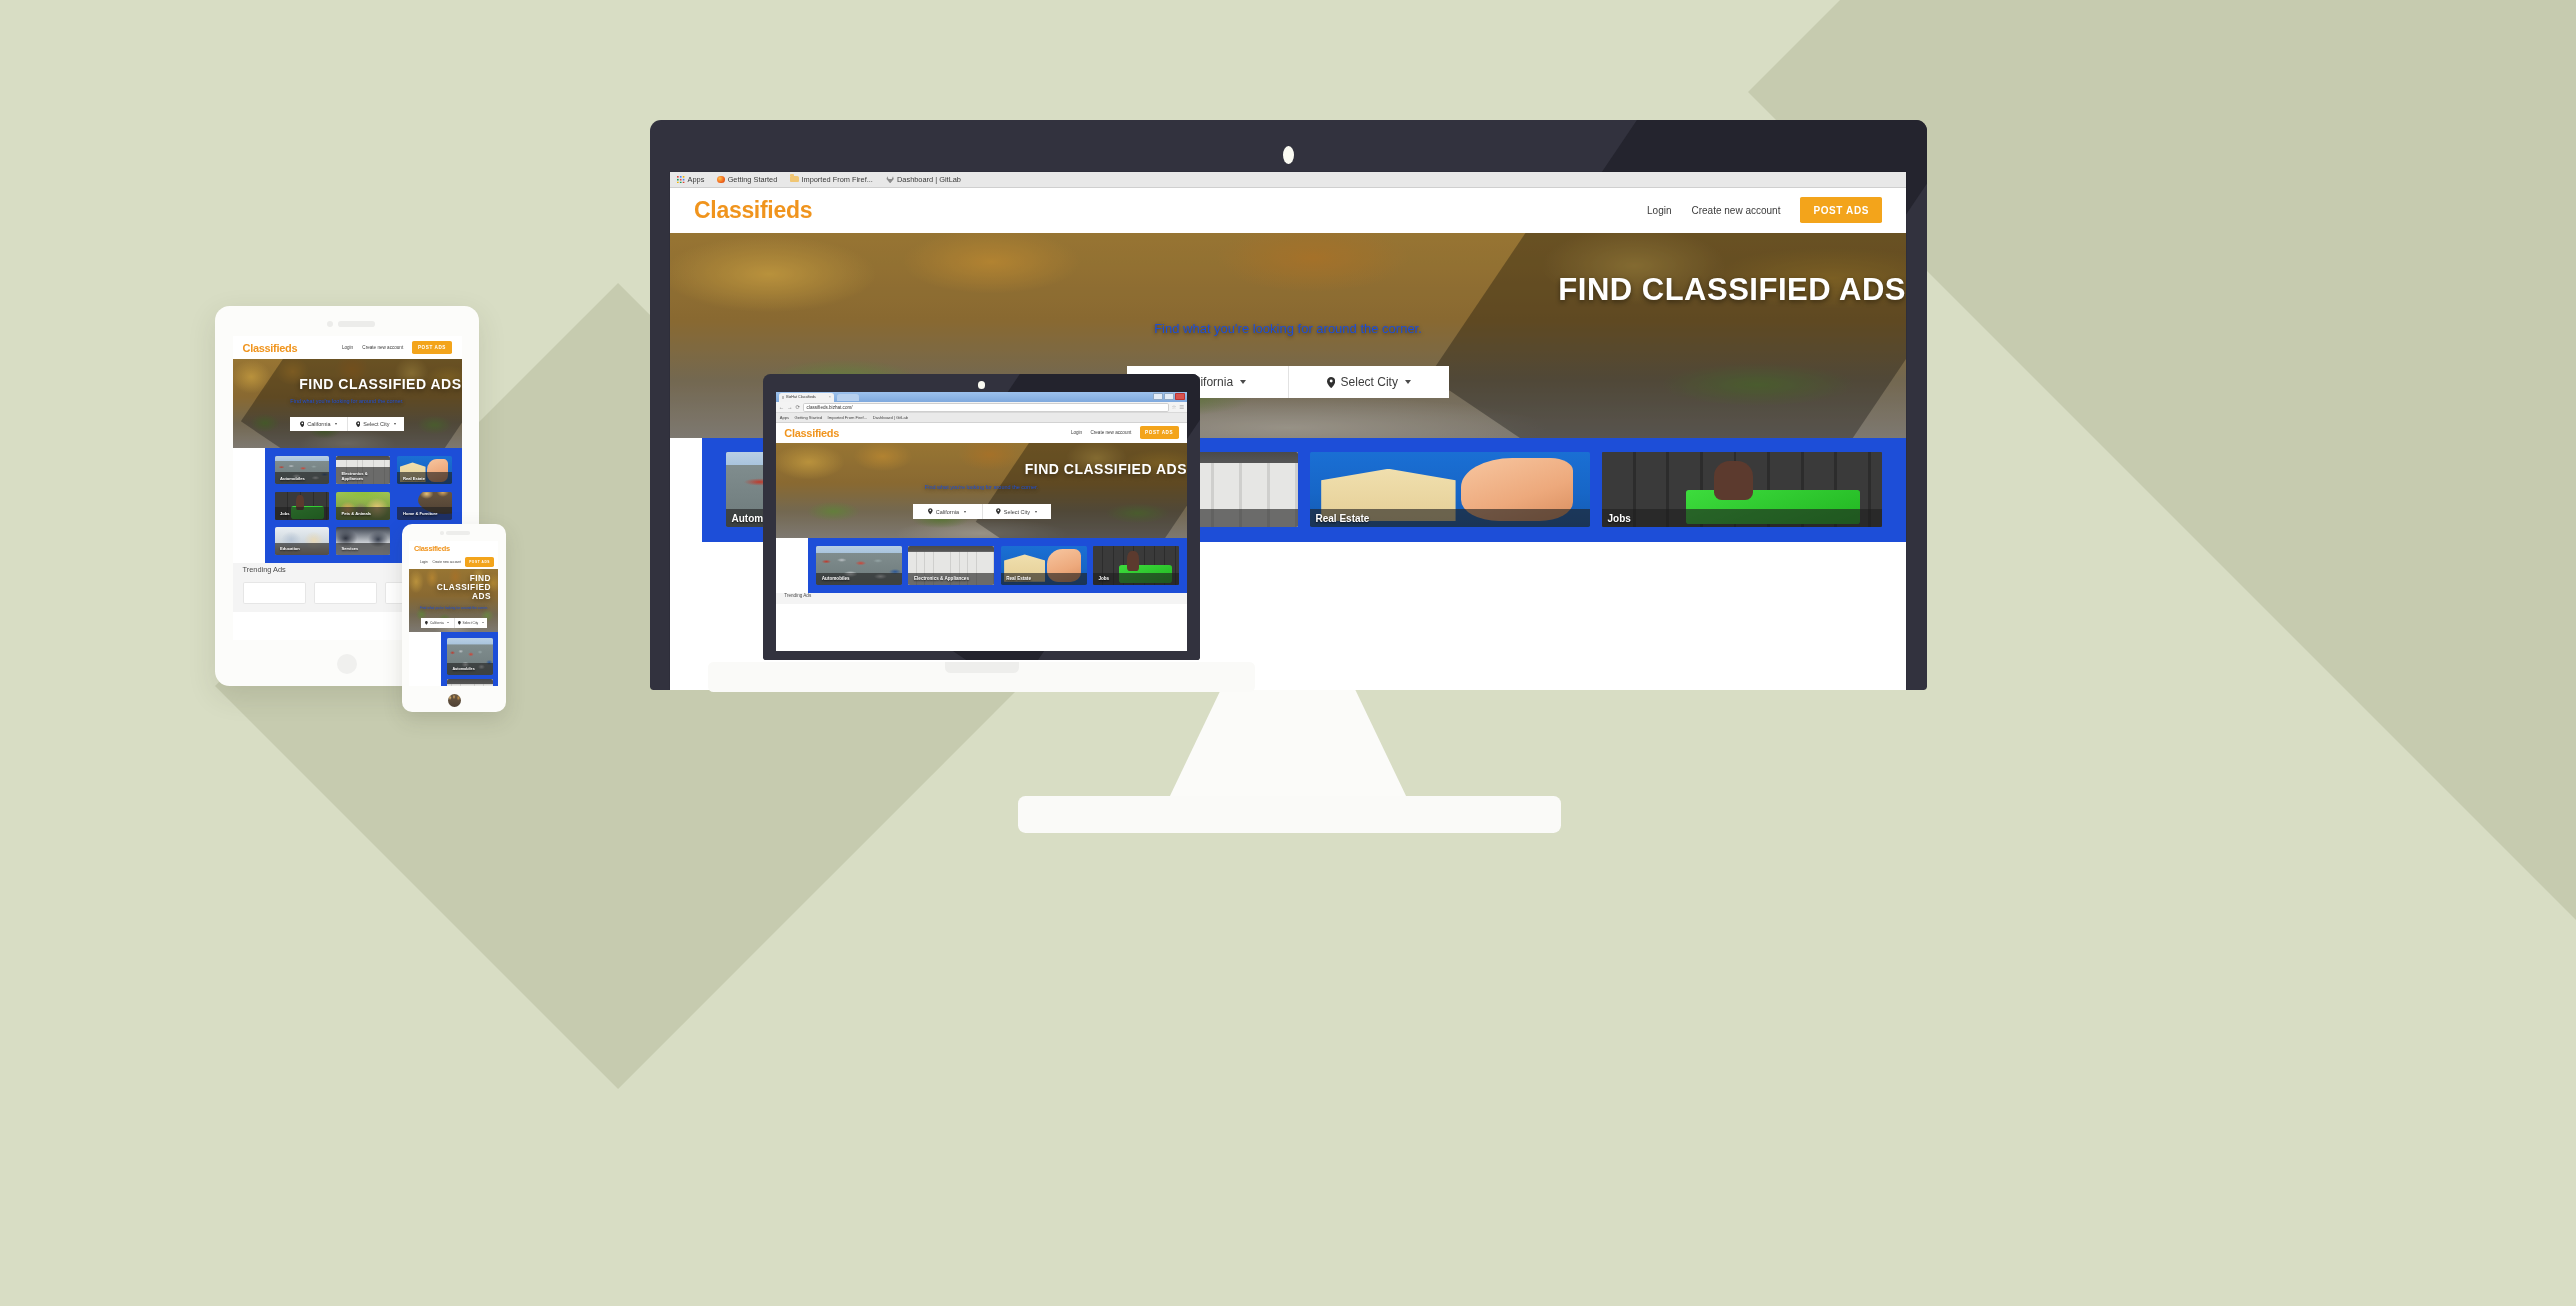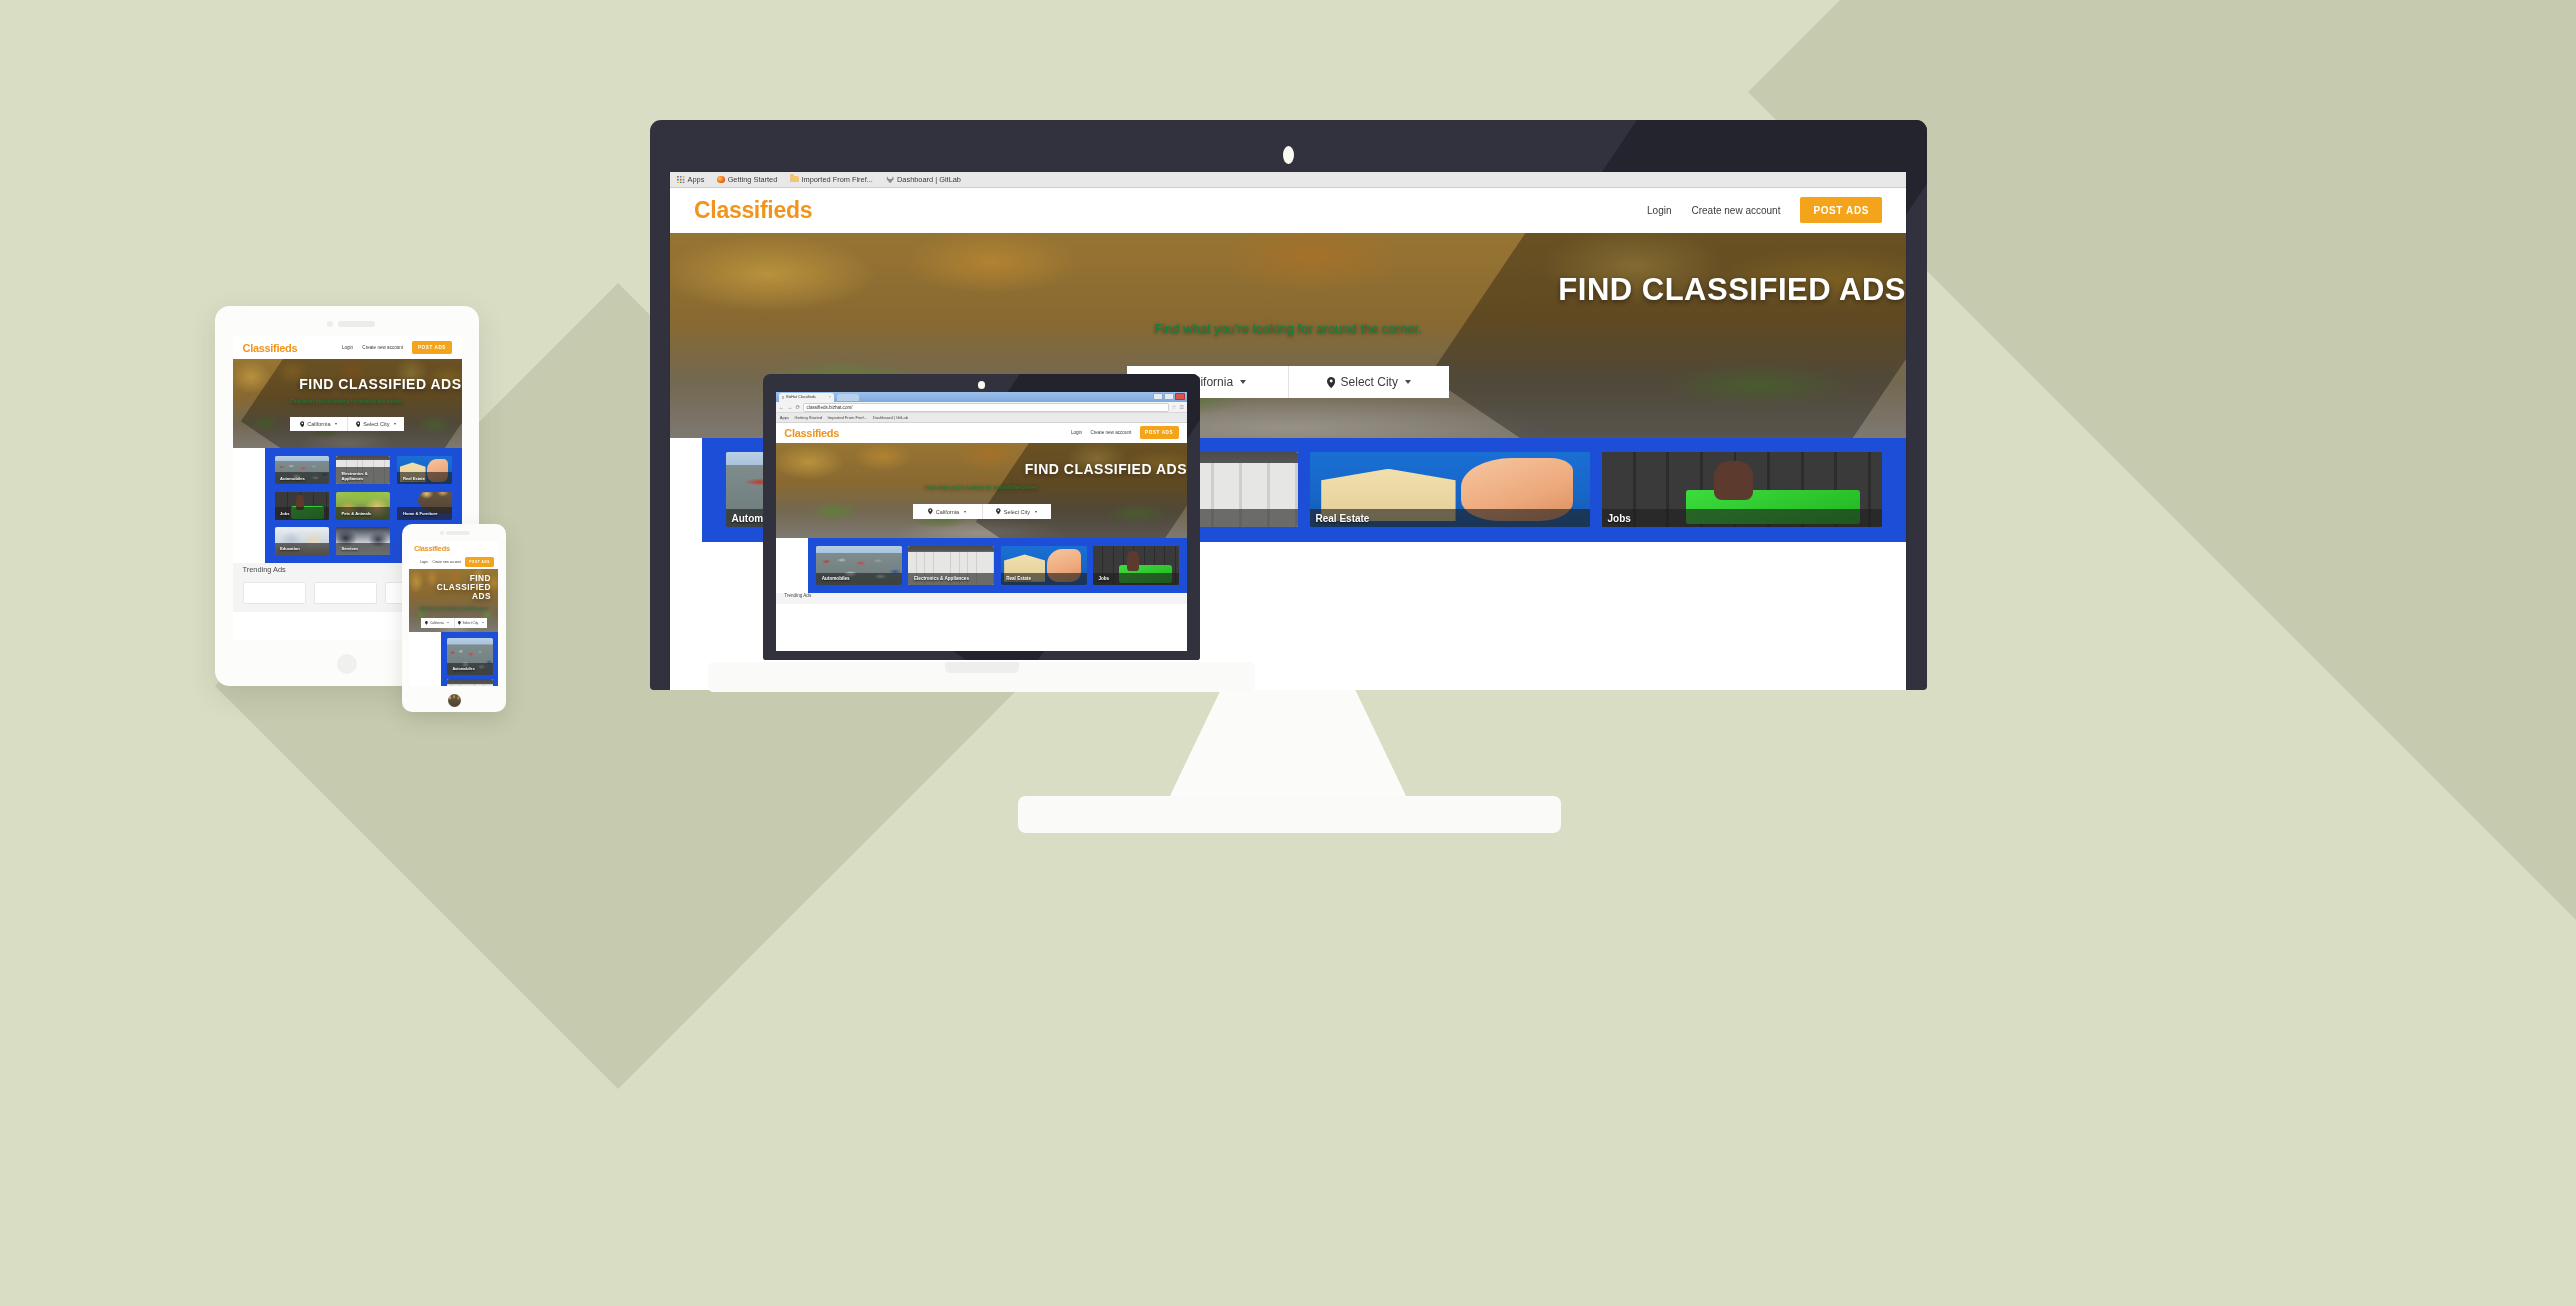--- a/index.html
+++ b/index.html
@@ -111,21 +111,21 @@
   
   .hero { position:relative; height:205px; overflow:hidden;
           display:flex; flex-direction:column; align-items:center; justify-content:center; }
   .hero-img { position:absolute; inset:0; }
   .hero-dim { position:absolute; inset:0; background:rgba(0,0,0,.18); }
   .hero-diag { position:absolute; right:-110px; top:-37px; width:386px; height:478px;
                background:rgba(0,0,0,.30); transform:rotate(34deg); transform-origin: top right; }
   .hero-inner { position:relative; z-index:3; text-align:center; width:100%; }
   .hero-h1 { color:#fff; font-size:31px; font-weight:700; letter-spacing:0.5px;
              text-shadow:0 1.8px 5.5px rgba(0,0,0,.45);text-align:right; }
-  .hero-sub { color:#15803d; font-size:13px; margin-top:13px;
+  .hero-sub { color:#1d4ed8; font-size:13px; margin-top:13px;
               text-shadow:0 0.9px 3.7px rgba(0,0,0,.5); }
   .selectors { display:flex; justify-content:center; margin-top:30px; }
   .sel { background:#fff; width:161px; height:32px; display:flex; align-items:center;
          justify-content:center; gap:5.5px; font-size:12px; color:#3d3d3d; }
   .sel + .sel { border-left:0.9px solid #e2e2e2; }
   .pin { width:8.3px; height:11px; display:block; }
   .caret { width:0;height:0;border-left:3.7px solid transparent;border-right:3.7px solid transparent;
            border-top:4.6px solid #4a4a4a; margin-left:1.8px; }
 
   

